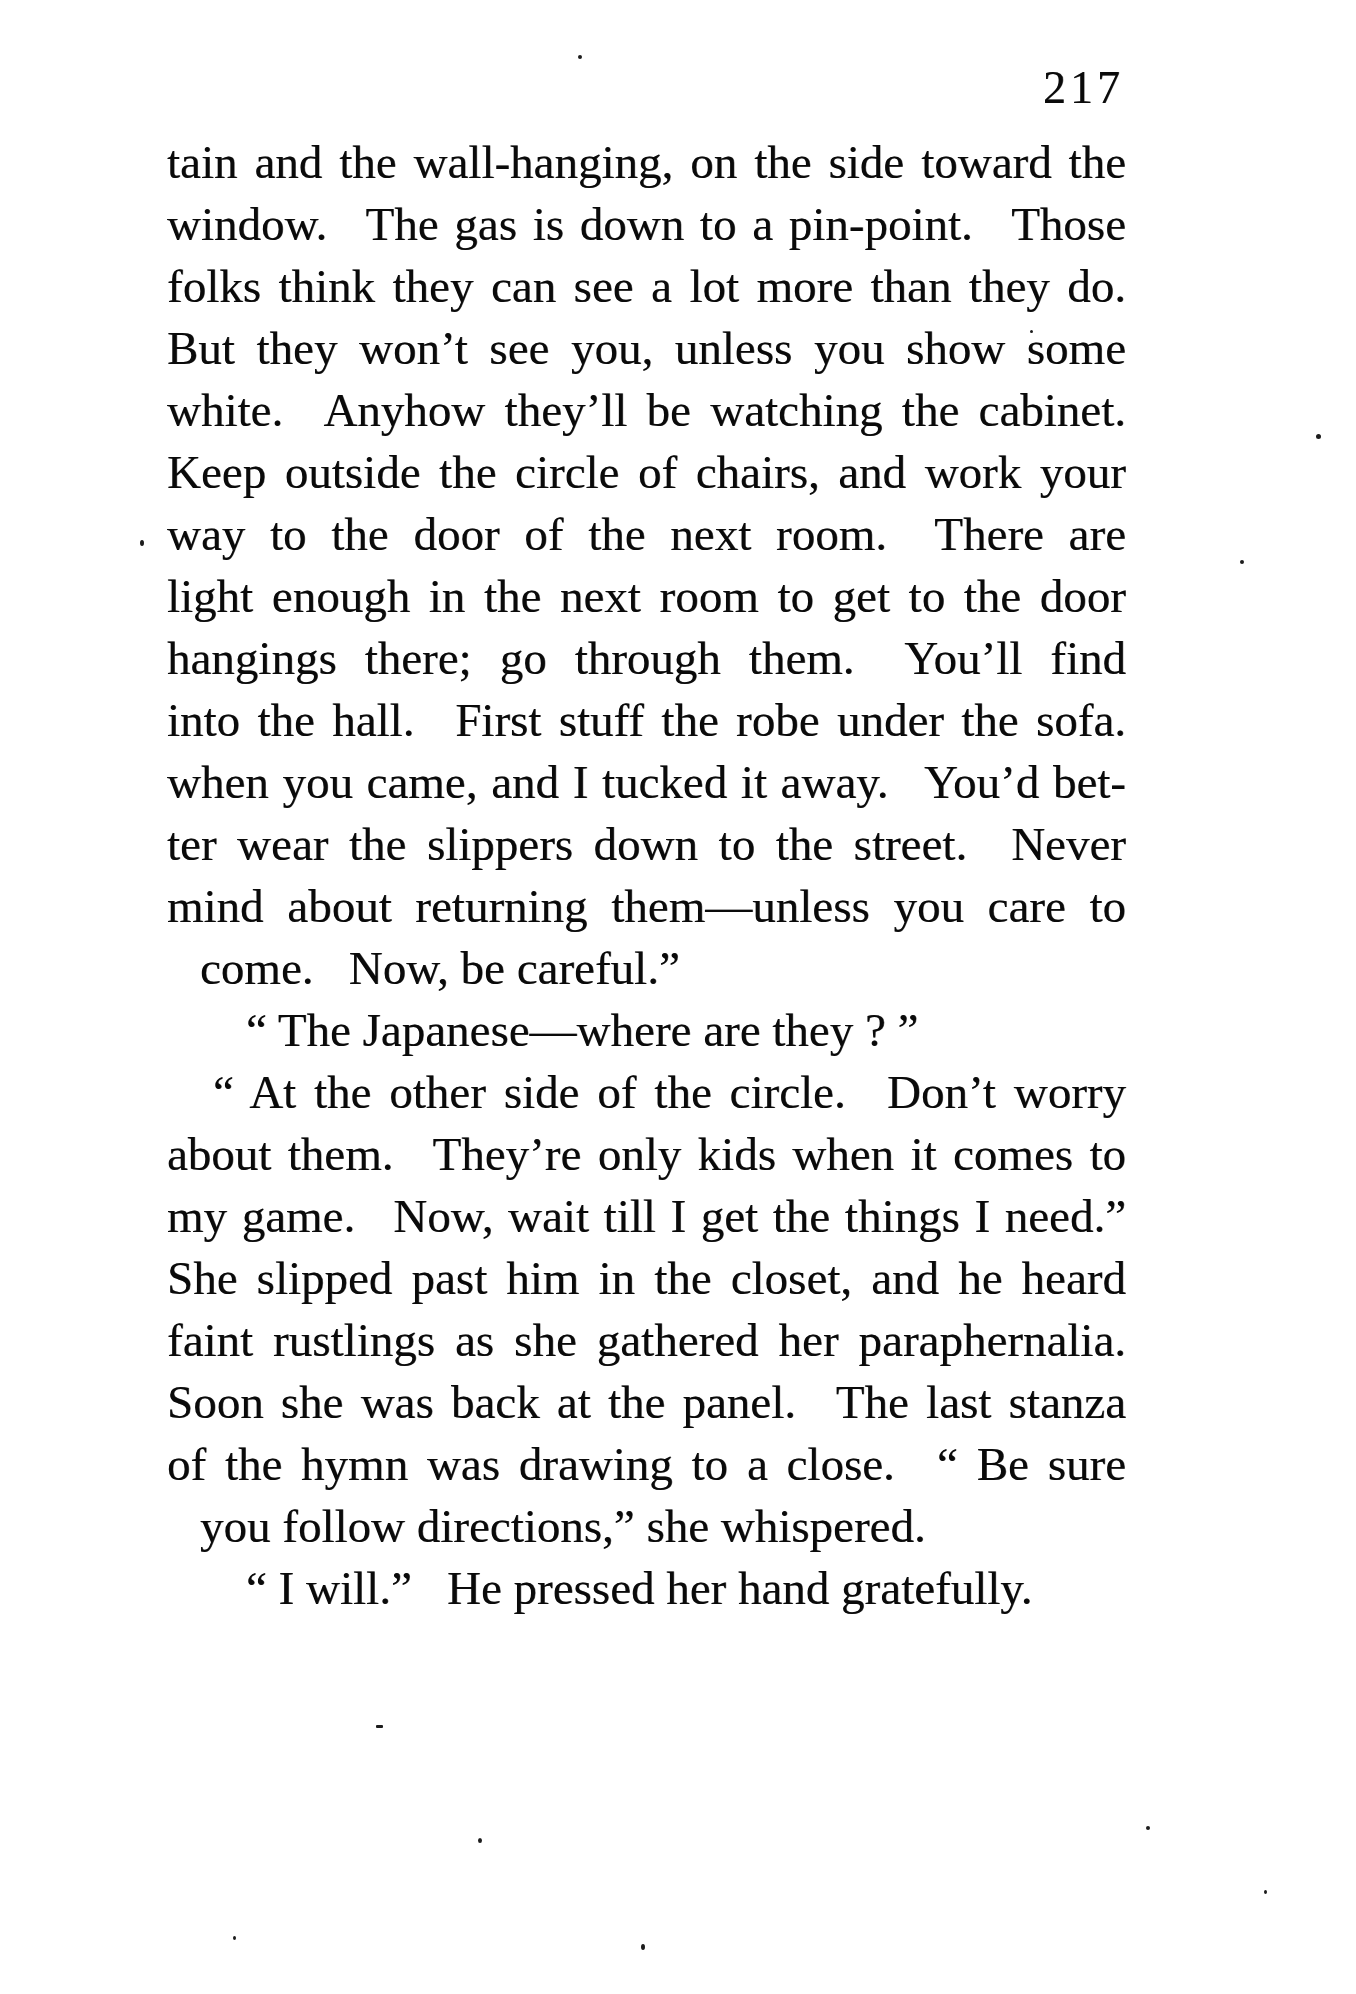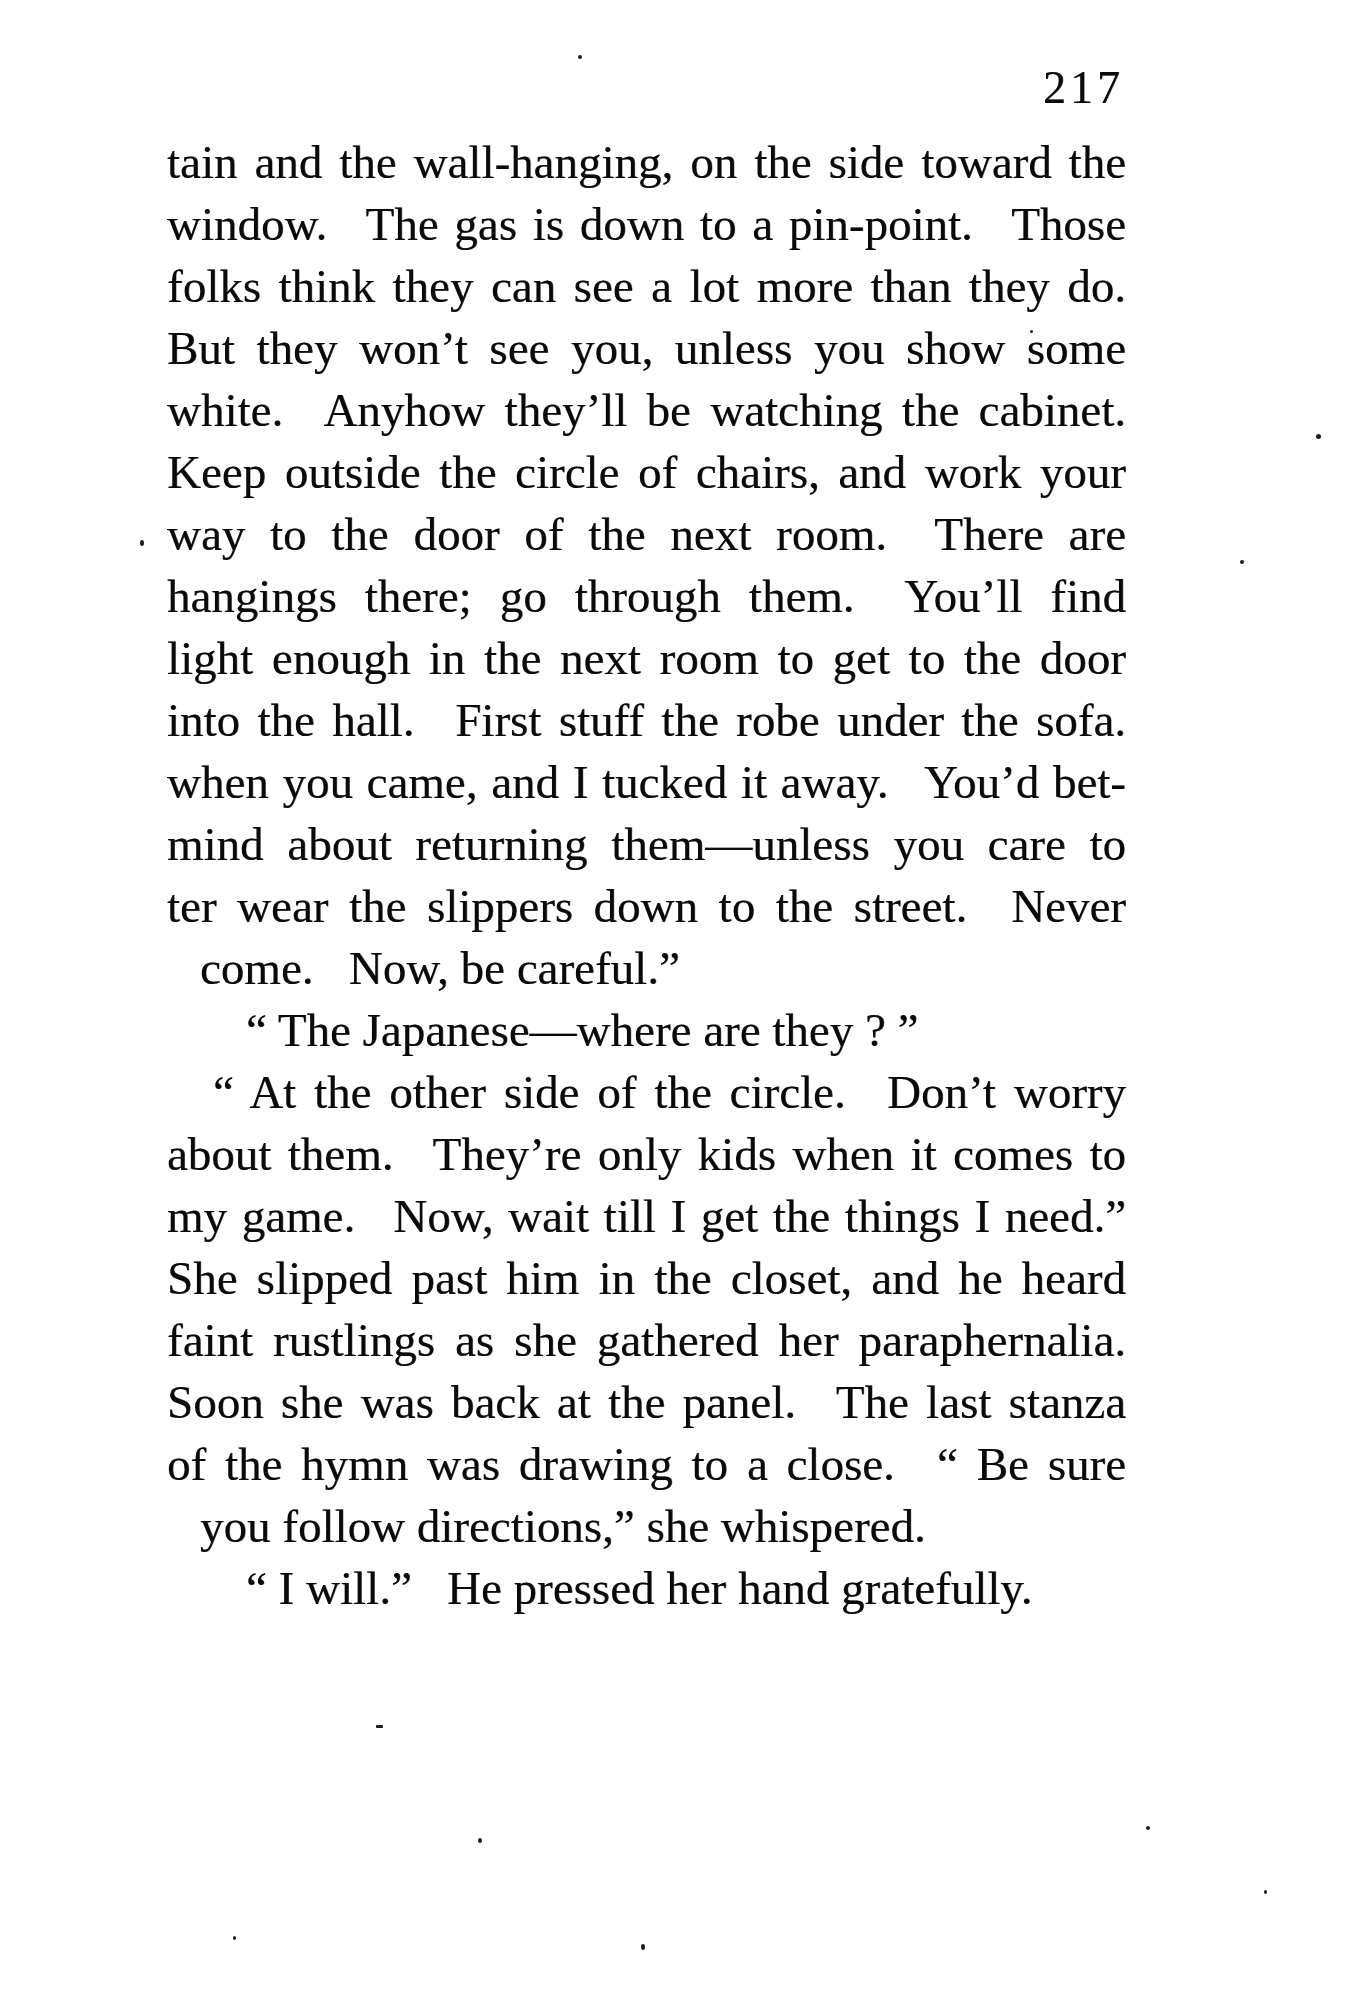--- a/index.html
+++ b/index.html
@@ -64,26 +64,26 @@
   </header>
 
   <main class="text-block">
     <div class="line">tain and the wall-hanging, on the side toward the</div>
     <div class="line">window.  The gas is down to a pin-point.  Those</div>
     <div class="line">folks think they can see a lot more than they do.</div>
     <div class="line">But they won’t see you, unless you show some</div>
     <div class="line">white.  Anyhow they’ll be watching the cabinet.</div>
     <div class="line">Keep outside the circle of chairs, and work your</div>
     <div class="line">way to the door of the next room.  There are</div>
+    <div class="line">light enough in the next room to get to the door</div>
     <div class="line">hangings there; go through them.  You’ll find</div>
-    <div class="line">light enough in the next room to get to the door</div>
     <div class="line">into the hall.  First stuff the robe under the sofa.</div>
     <div class="line">when you came, and I tucked it away.  You’d bet-</div>
+    <div class="line">ter wear the slippers down to the street.  Never</div>
     <div class="line">mind about returning them—unless you care to</div>
-    <div class="line">ter wear the slippers down to the street.  Never</div>
     <div class="line left">come.  Now, be careful.”</div>
     <div class="line left indent">“ The Japanese—where are they ? ”</div>
     <div class="line indent">“ At the other side of the circle.  Don’t worry</div>
     <div class="line">about them.  They’re only kids when it comes to</div>
     <div class="line">my game.  Now, wait till I get the things I need.”</div>
     <div class="line">She slipped past him in the closet, and he heard</div>
     <div class="line">faint rustlings as she gathered her paraphernalia.</div>
     <div class="line">Soon she was back at the panel.  The last stanza</div>
     <div class="line">of the hymn was drawing to a close.  “ Be sure</div>
     <div class="line left">you follow directions,” she whispered.</div>

